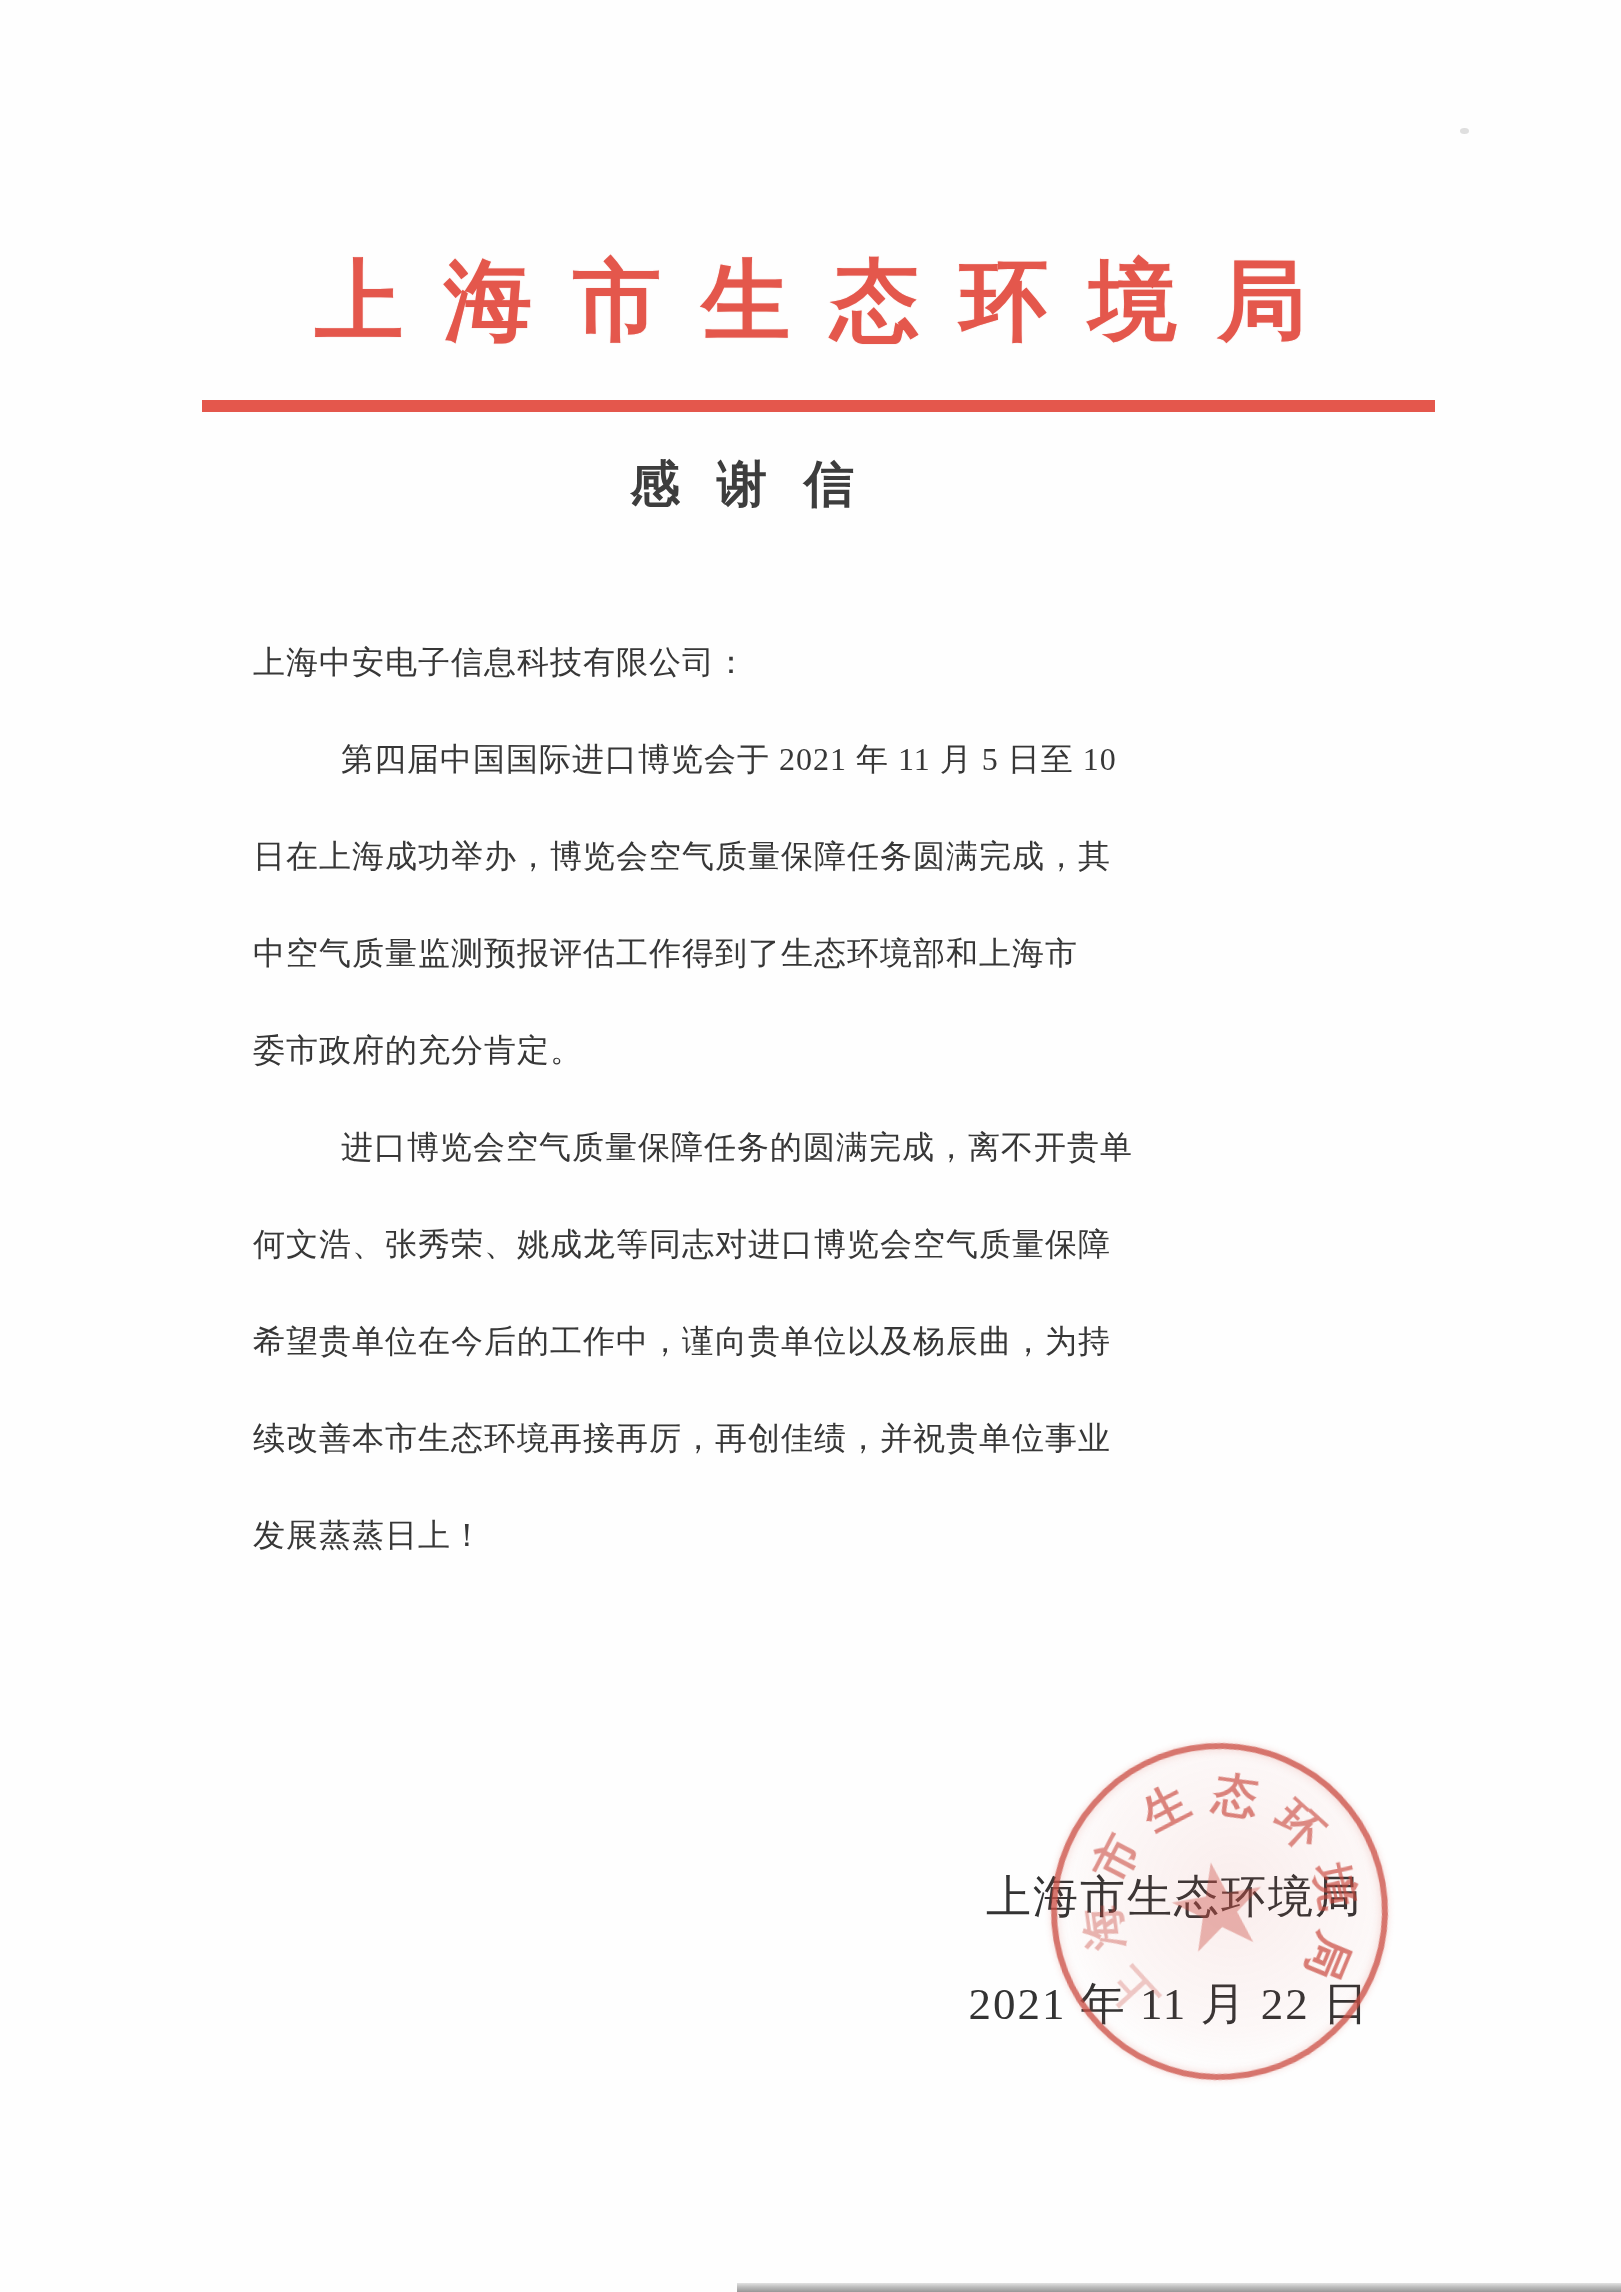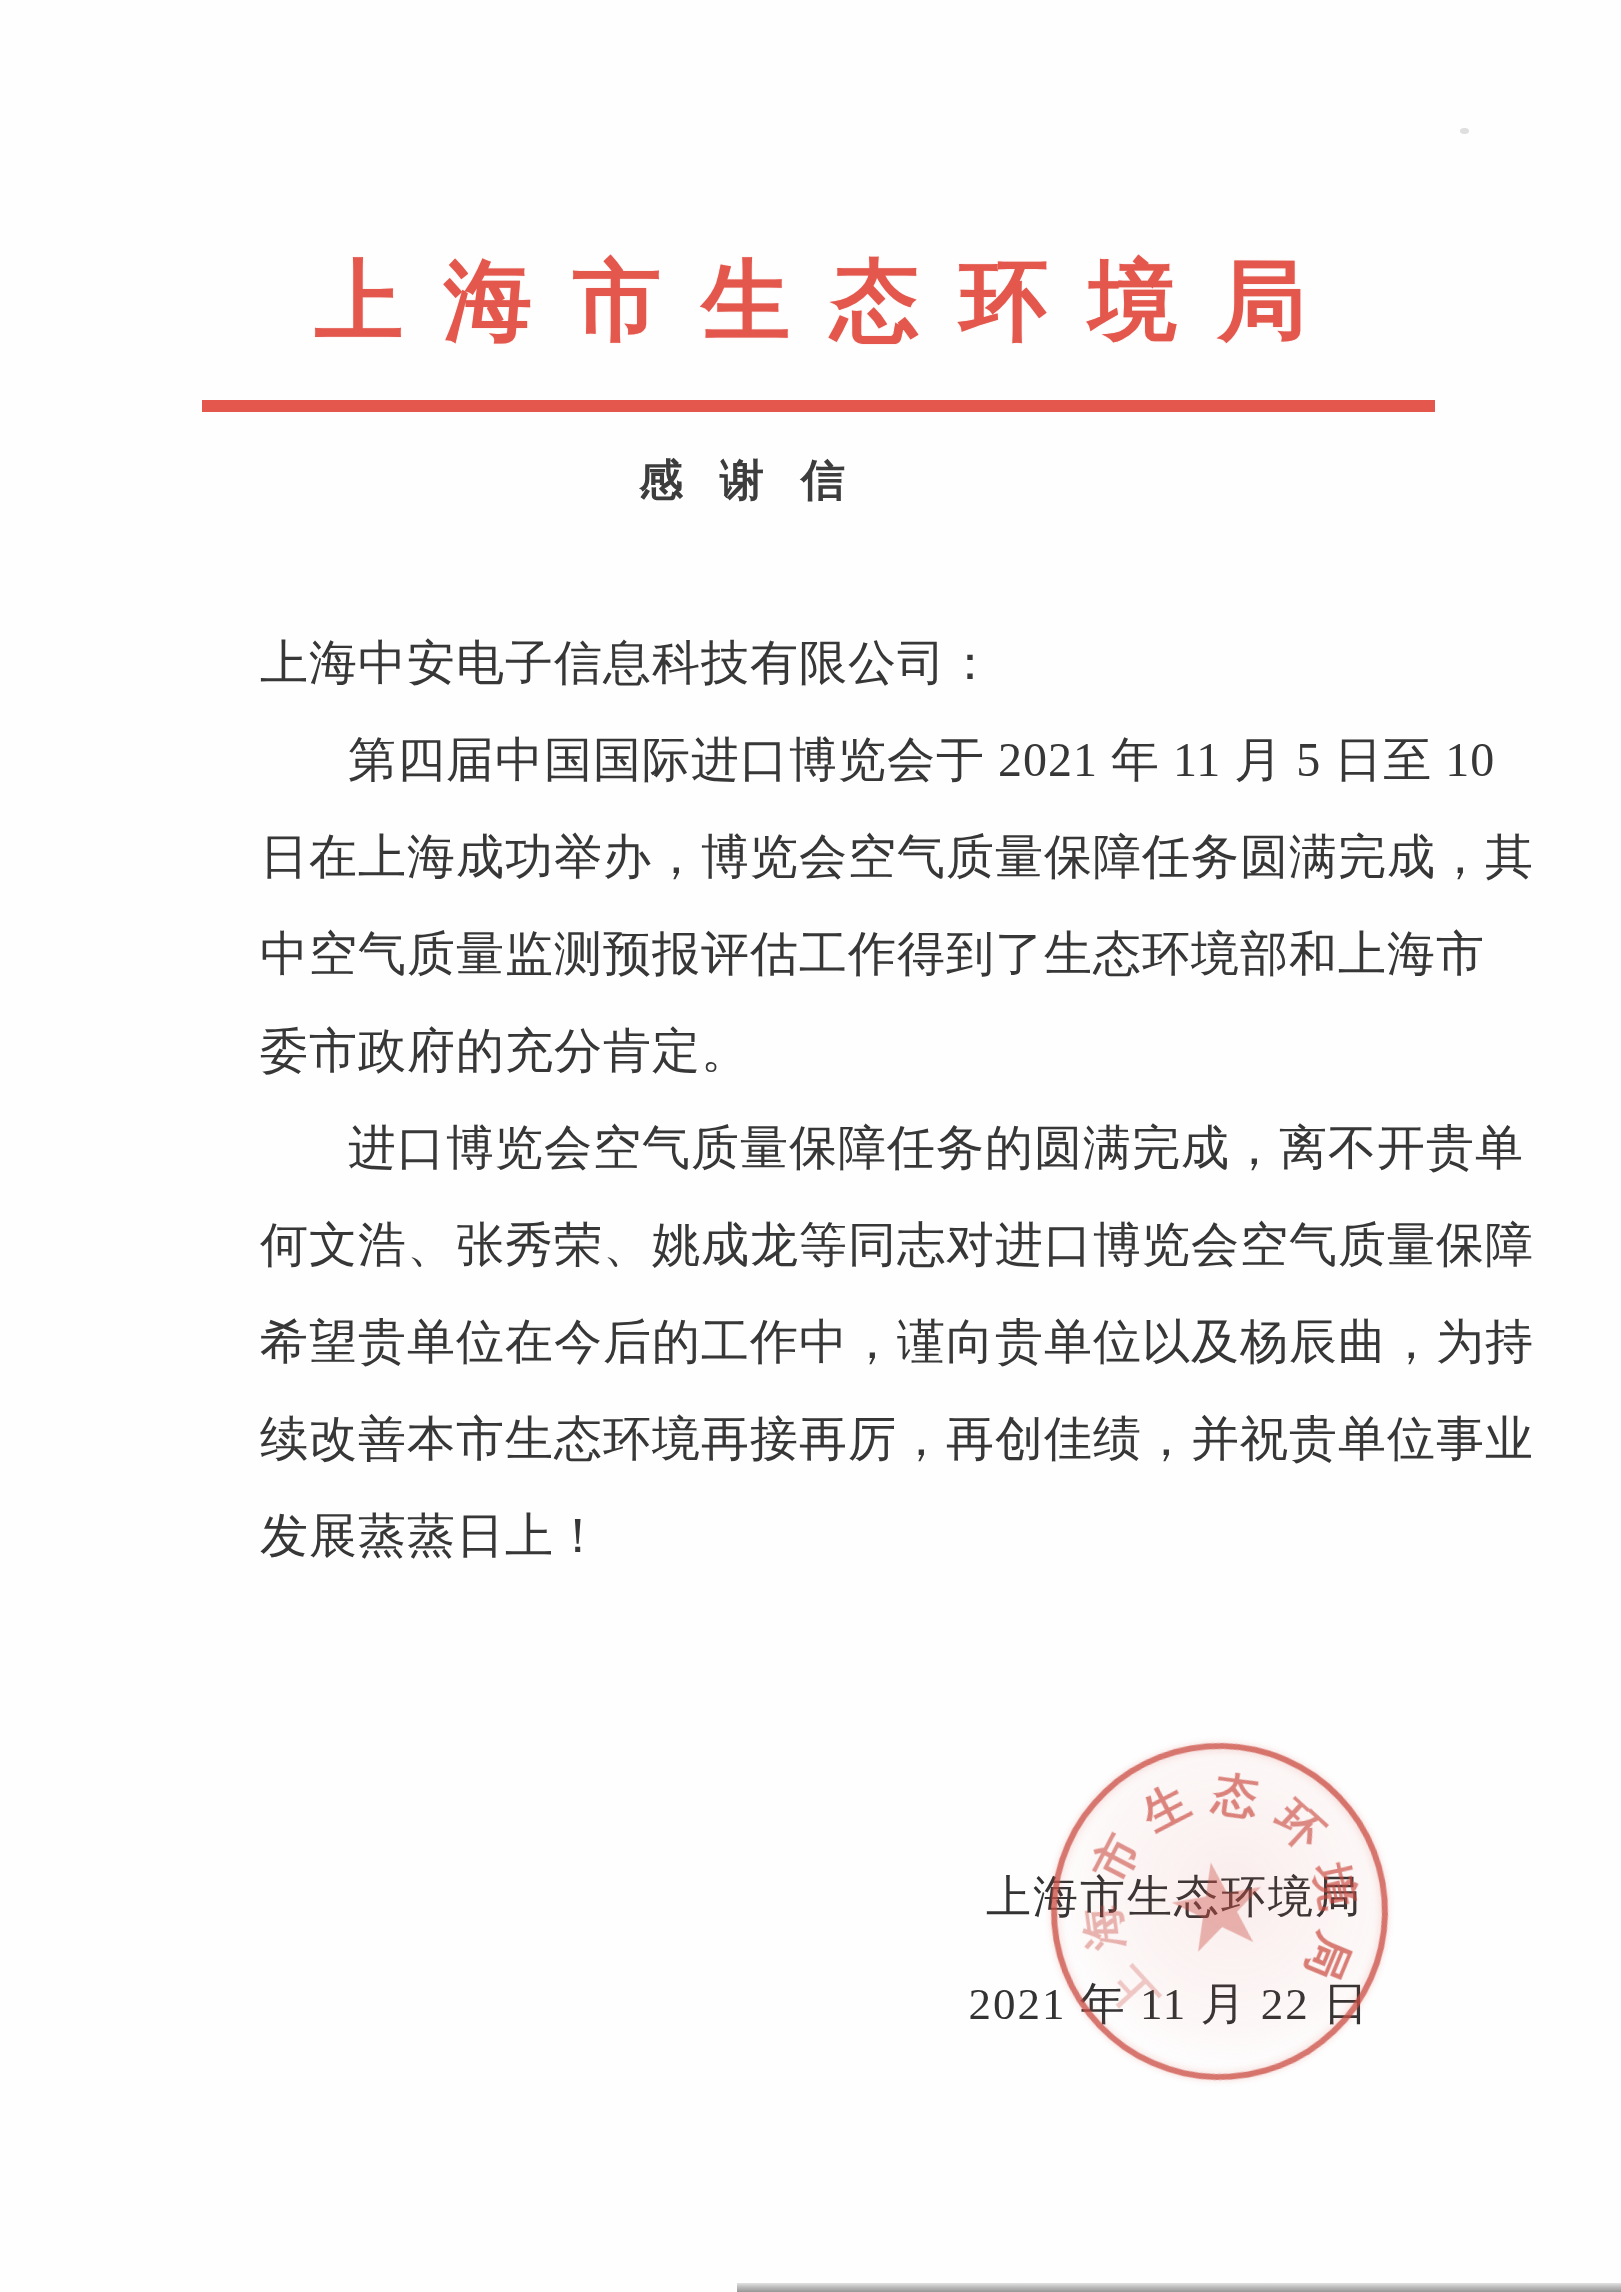--- a/index.html
+++ b/index.html
@@ -23,31 +23,30 @@
   }
   .divider{
     position:absolute;top:400px;left:202px;width:1233px;height:11.8px;
     background:#e4574c;
   }
 
   
   .letter-title{
     position:absolute;top:451px;left:0;right:137px;
     text-align:center;
-    font-size:44px;font-weight:700;color:#3d3d3d;
+    font-size:50px;font-weight:700;color:#3d3d3d;
     letter-spacing:37px;margin-right:-37px;
     white-space:nowrap;
   }
 
   
   .body-block{
     position:absolute;top:614px;left:253px;width:1127px;
-    font-size:48px;line-height:97px;color:#373737;
+    font-size:32px;line-height:97px;color:#373737;
     letter-spacing:1px;
-    margin-left:7px;
   }
   .body-line{white-space:nowrap;}
   .indent{text-indent:88px;}
 
   
   .signature{
     position:absolute;top:1867px;right:259px;
     font-size:45px;color:#333;white-space:nowrap;letter-spacing:2px;
   }
   .date-line{

